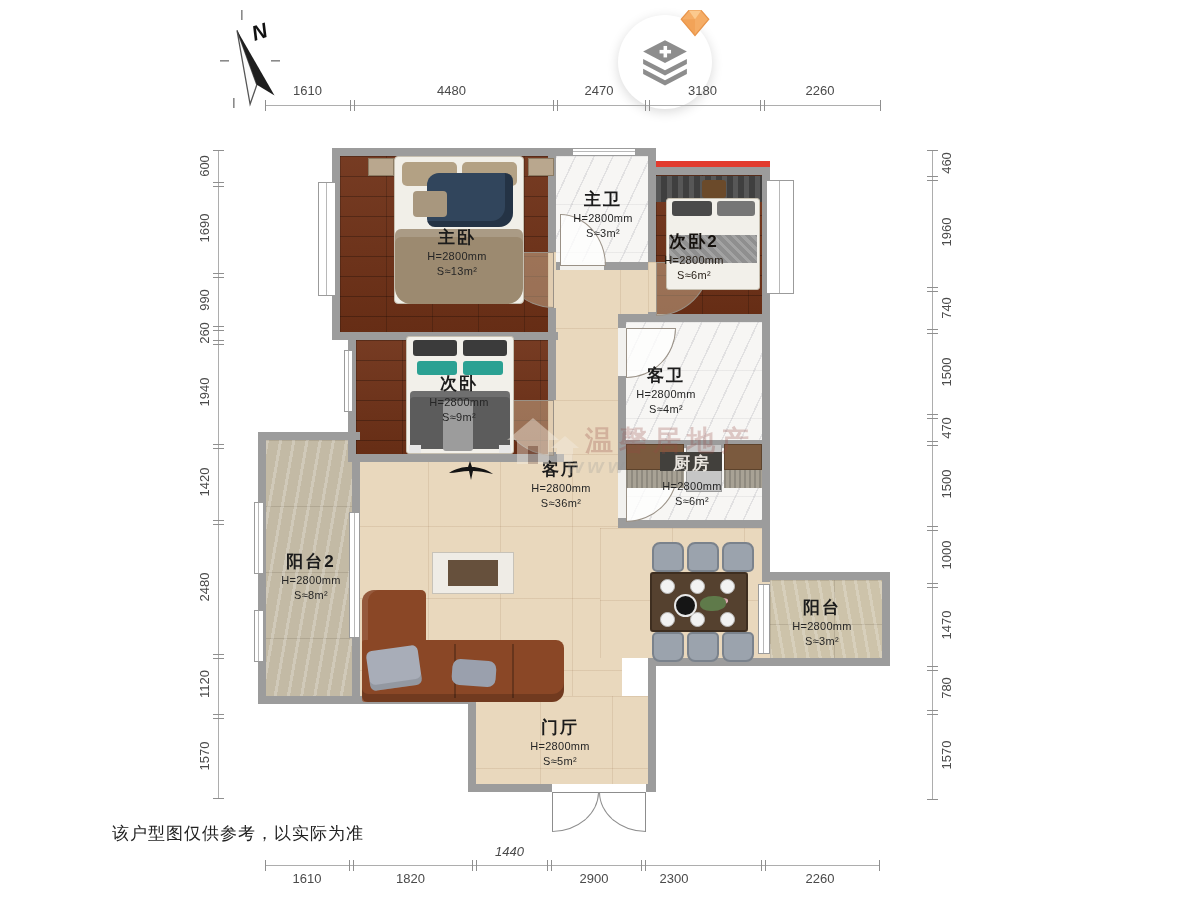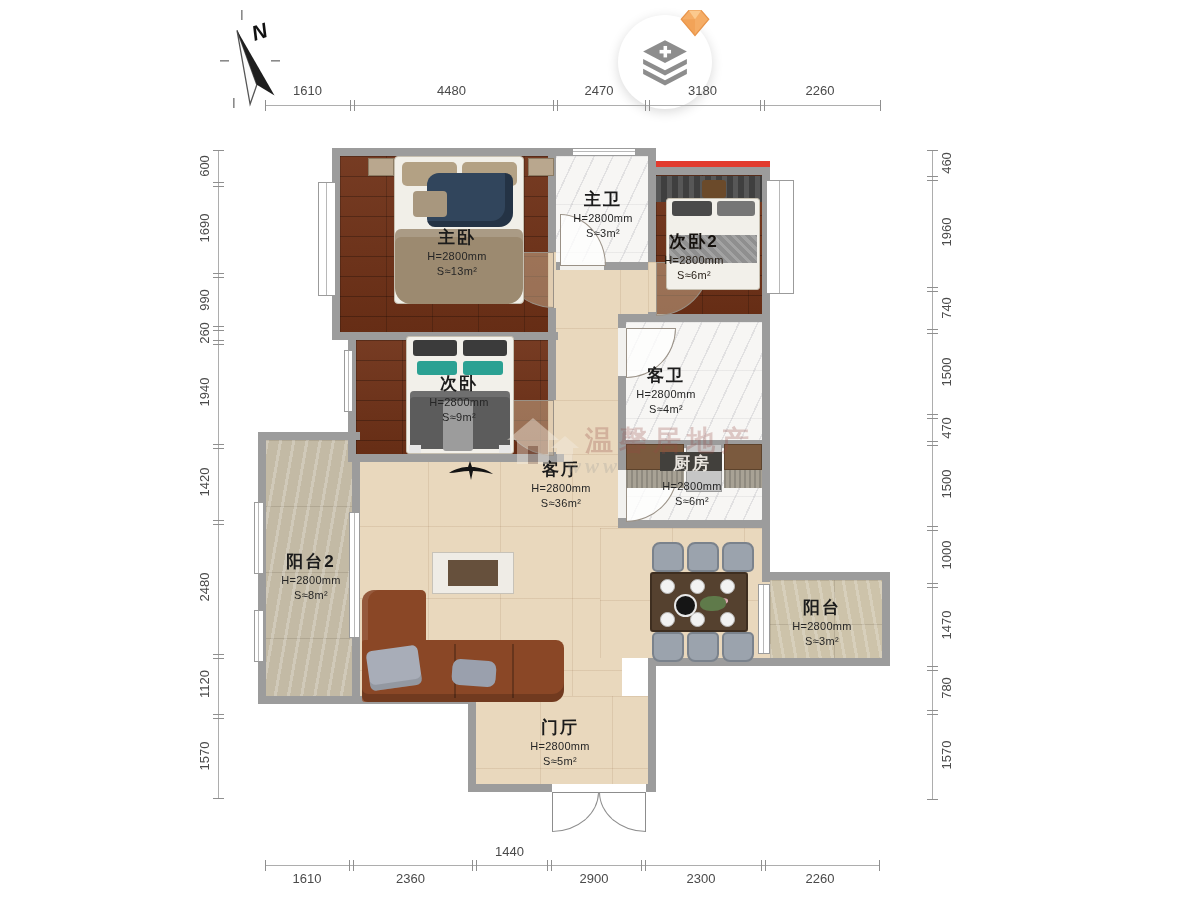--- a/index.html
+++ b/index.html
@@ -273,32 +273,33 @@
     <div class="rname">阳台</div>
     <div class="rsub">H=2800mm</div>
     <div class="rsub">S≈3m²</div>
   </div>
   <div class="rlabel" style="left:560px;top:716px;">
     <div class="rname">门厅</div>
     <div class="rsub">H=2800mm</div>
     <div class="rsub">S≈5m²</div>
   </div>
 
-  <div class="abs" style="left:505px;top:408px;width:340px;height:78px;opacity:.45;pointer-events:none;z-index:60;font-family:Liberation Serif, serif;">
+  <div class="abs" style="left:505px;top:408px;width:340px;height:78px;opacity:.45;pointer-events:none;z-index:60;">
     <div>
       <div class="abs" style="left:2px;top:10px;width:0;height:0;border-left:26px solid transparent;border-right:26px solid transparent;border-bottom:22px solid rgba(243,237,227,.95);"></div>
       <div class="abs" style="left:12px;top:32px;width:32px;height:24px;background:rgba(243,237,227,.95);"></div>
       <div class="abs" style="left:23px;top:38px;width:10px;height:18px;background:rgba(95,60,50,.65);"></div>
       <div class="abs" style="left:46px;top:28px;width:0;height:0;border-left:14px solid transparent;border-right:14px solid transparent;border-bottom:12px solid rgba(243,237,227,.85);"></div>
       <div class="abs" style="left:52px;top:40px;width:16px;height:14px;background:rgba(243,237,227,.85);"></div>
     </div>
     <span class="abs" style="left:80px;top:14px;font-size:28px;font-weight:700;color:rgba(148,72,66,.6);letter-spacing:6px;white-space:nowrap;">温馨居地产</span>
     <span class="abs" style="left:62px;top:46px;font-size:21px;font-weight:700;font-style:italic;color:rgba(150,150,150,.55);letter-spacing:4px;">www</span>
   </div>
 
+  <div class="abs" style="left:112px;top:822px;font-size:17px;color:#222;letter-spacing:1px;">该户型图仅供参考，以实际为准</div>
 
   <div id="rulers">
       <div class="dim-line" style="left: 265px; top: 105px; width: 615px; height: 1px;"></div>
       <div class="dim-tick" style="left: 265px; top: 100px; width: 1px; height: 11px;"></div>
       <div class="dim-tick" style="left: 350px; top: 100px; width: 1px; height: 11px;"></div>
       <div class="dim-tick" style="left: 354px; top: 100px; width: 1px; height: 11px;"></div>
       <div class="dim-tick" style="left: 553px; top: 100px; width: 1px; height: 11px;"></div>
       <div class="dim-tick" style="left: 557px; top: 100px; width: 1px; height: 11px;"></div>
       <div class="dim-tick" style="left: 645px; top: 100px; width: 1px; height: 11px;"></div>
       <div class="dim-tick" style="left: 649px; top: 100px; width: 1px; height: 11px;"></div>
@@ -317,24 +318,24 @@
       <div class="dim-tick" style="left: 472px; top: 860px; width: 1px; height: 11px;"></div>
       <div class="dim-tick" style="left: 476px; top: 860px; width: 1px; height: 11px;"></div>
       <div class="dim-tick" style="left: 547px; top: 860px; width: 1px; height: 11px;"></div>
       <div class="dim-tick" style="left: 551px; top: 860px; width: 1px; height: 11px;"></div>
       <div class="dim-tick" style="left: 641px; top: 860px; width: 1px; height: 11px;"></div>
       <div class="dim-tick" style="left: 645px; top: 860px; width: 1px; height: 11px;"></div>
       <div class="dim-tick" style="left: 761px; top: 860px; width: 1px; height: 11px;"></div>
       <div class="dim-tick" style="left: 765px; top: 860px; width: 1px; height: 11px;"></div>
       <div class="dim-tick" style="left: 879px; top: 860px; width: 1px; height: 11px;"></div>
       <div class="dim-label" style="left: 307px; top: 871px; transform: translateX(-50%);">1610</div>
-      <div class="dim-label" style="left: 410.5px; top: 871px; transform: translateX(-50%);">2360</div>
-      <div class="dim-label" style="left: 509.5px; top: 844px; transform: translateX(-50%);">1440</div>
+      <div class="dim-label" style="left: 410.5px; top: 871px; transform: translateX(-50%);">1820</div>
+      <div class="dim-label" style="left: 509.5px; top: 844px; transform: translateX(-50%); font-style: italic;">1440</div>
       <div class="dim-label" style="left: 594px; top: 871px; transform: translateX(-50%);">2900</div>
-      <div class="dim-label" style="left: 701px; top: 871px; transform: translateX(-50%);">2300</div>
+      <div class="dim-label" style="left: 674px; top: 871px; transform: translateX(-50%);">2300</div>
       <div class="dim-label" style="left: 820px; top: 871px; transform: translateX(-50%);">2260</div>
       <div class="dim-line" style="left: 218px; top: 150px; width: 1px; height: 648px;"></div>
       <div class="dim-tick" style="left: 213px; top: 150px; width: 11px; height: 1px;"></div>
       <div class="dim-tick" style="left: 213px; top: 182px; width: 11px; height: 1px;"></div>
       <div class="dim-tick" style="left: 213px; top: 186px; width: 11px; height: 1px;"></div>
       <div class="dim-tick" style="left: 213px; top: 273px; width: 11px; height: 1px;"></div>
       <div class="dim-tick" style="left: 213px; top: 277px; width: 11px; height: 1px;"></div>
       <div class="dim-tick" style="left: 213px; top: 326px; width: 11px; height: 1px;"></div>
       <div class="dim-tick" style="left: 213px; top: 330px; width: 11px; height: 1px;"></div>
       <div class="dim-tick" style="left: 213px; top: 340px; width: 11px; height: 1px;"></div>

